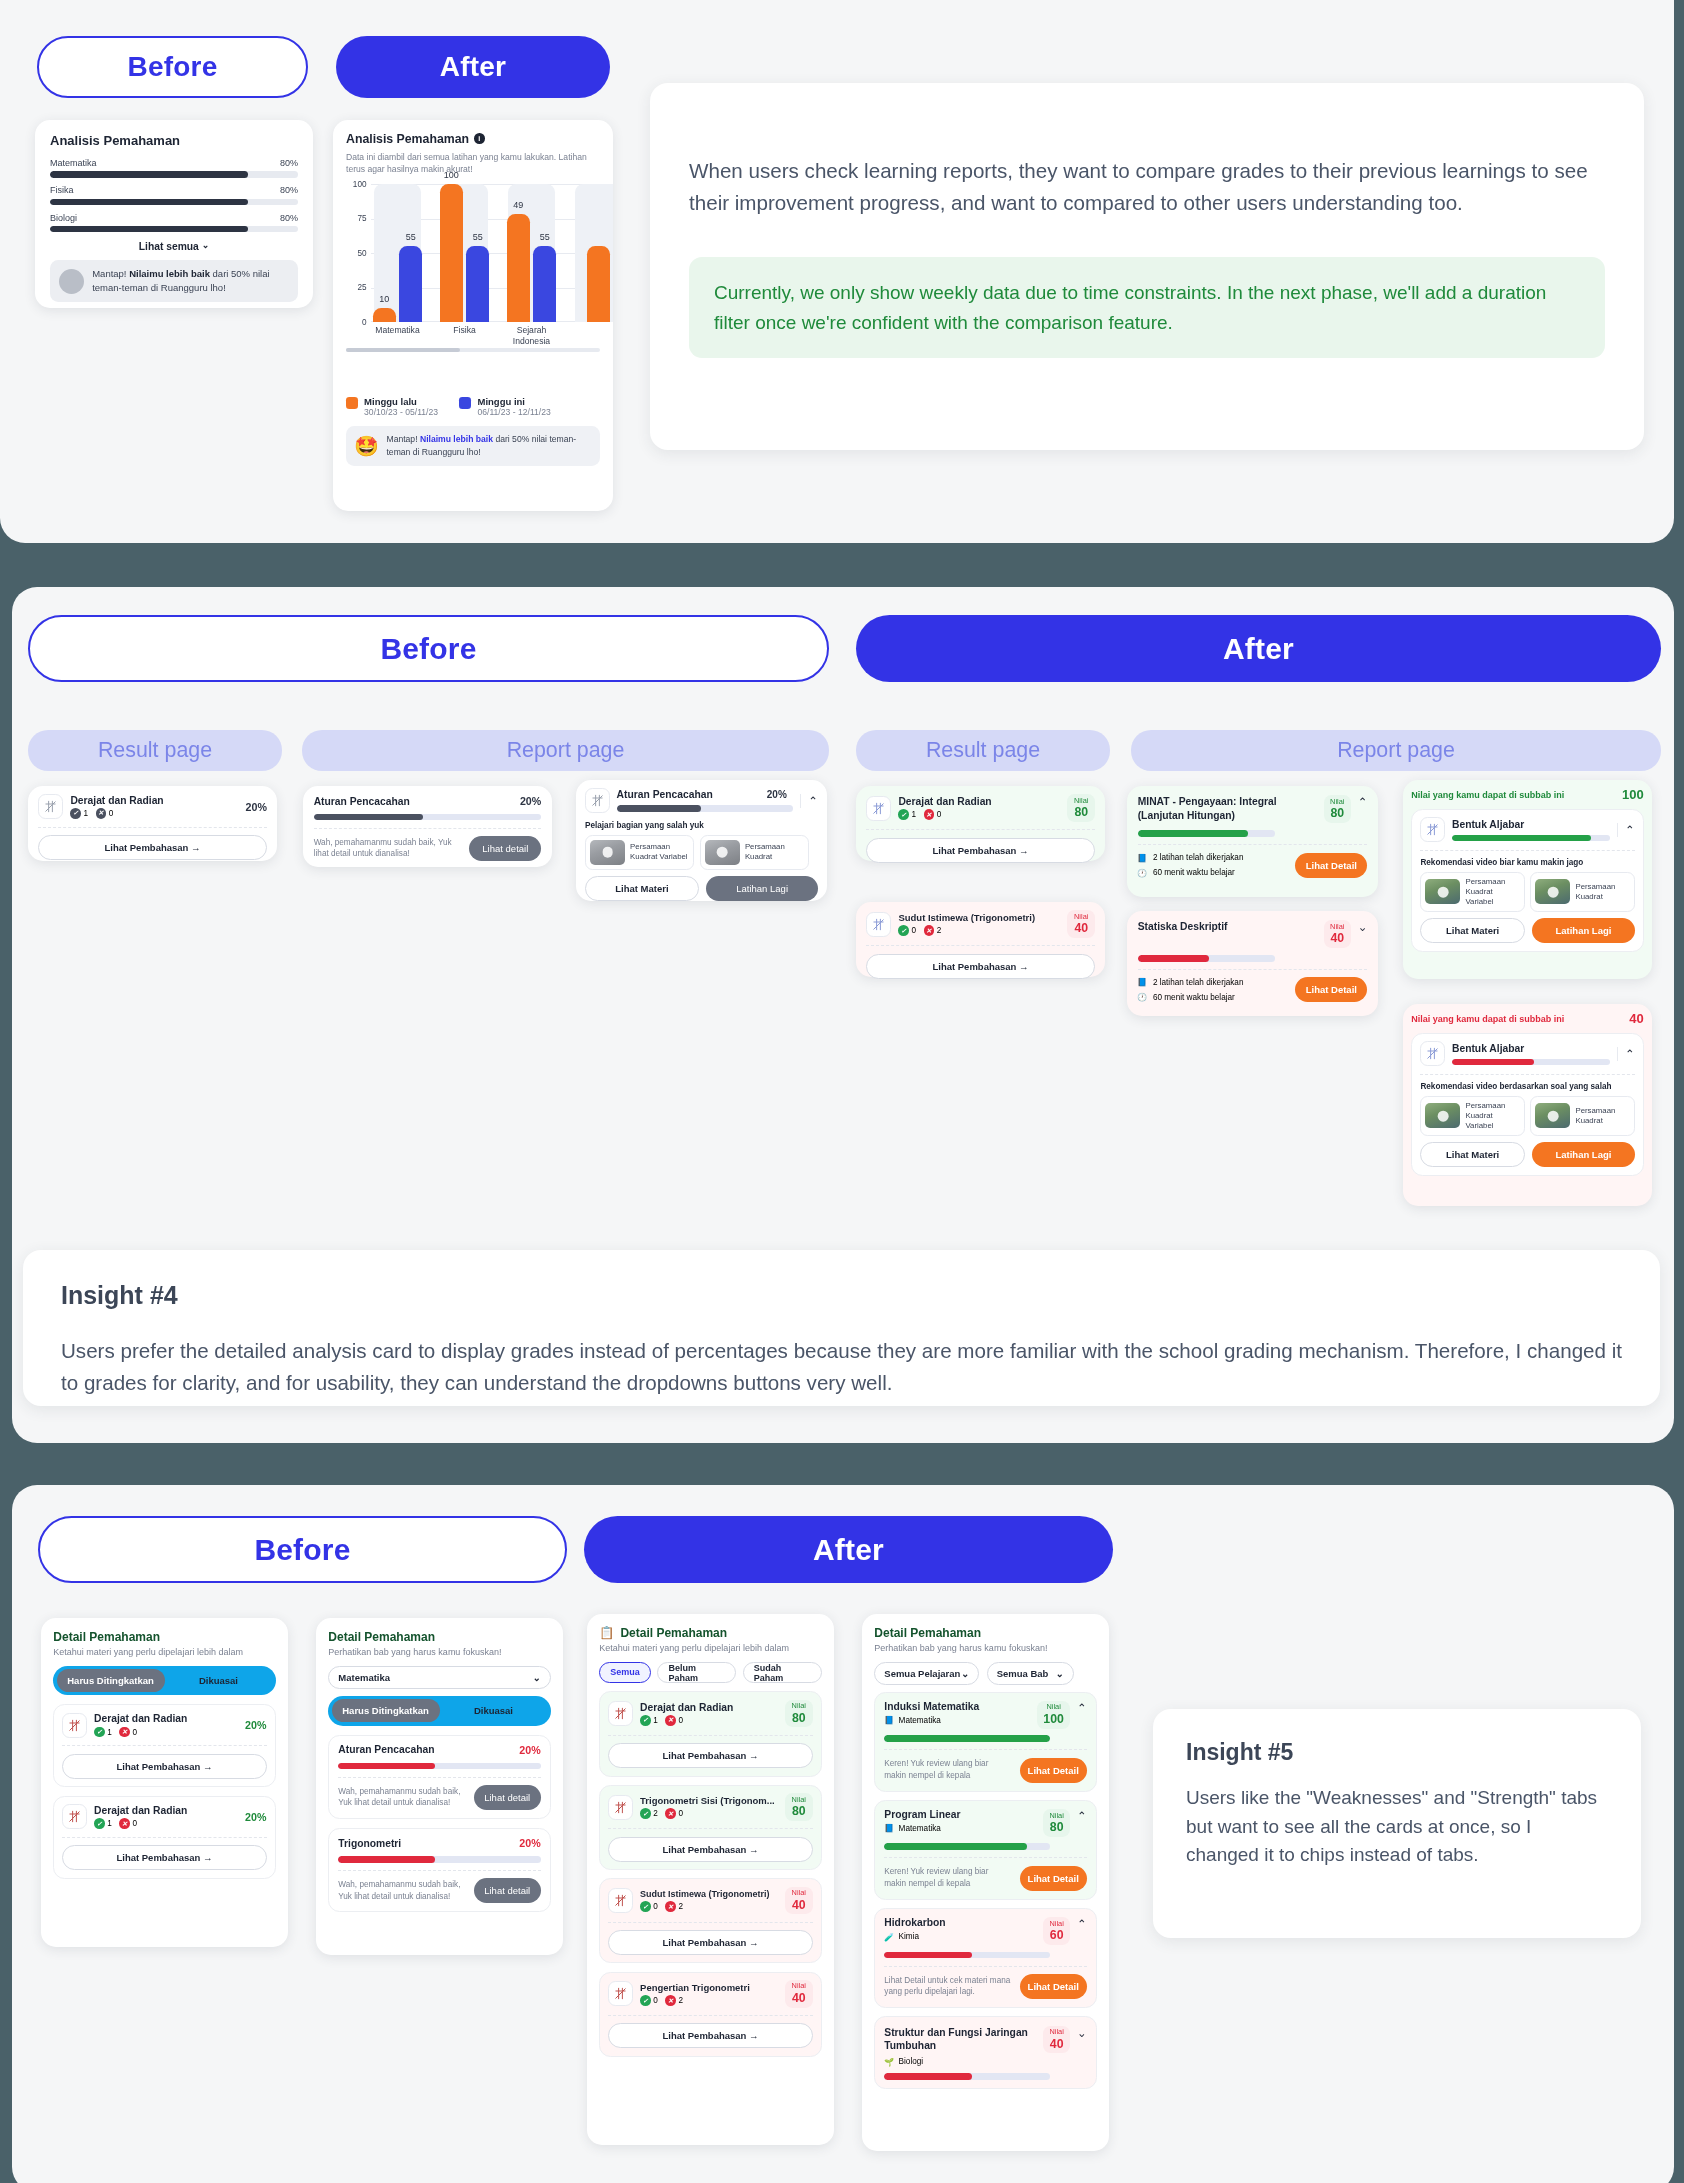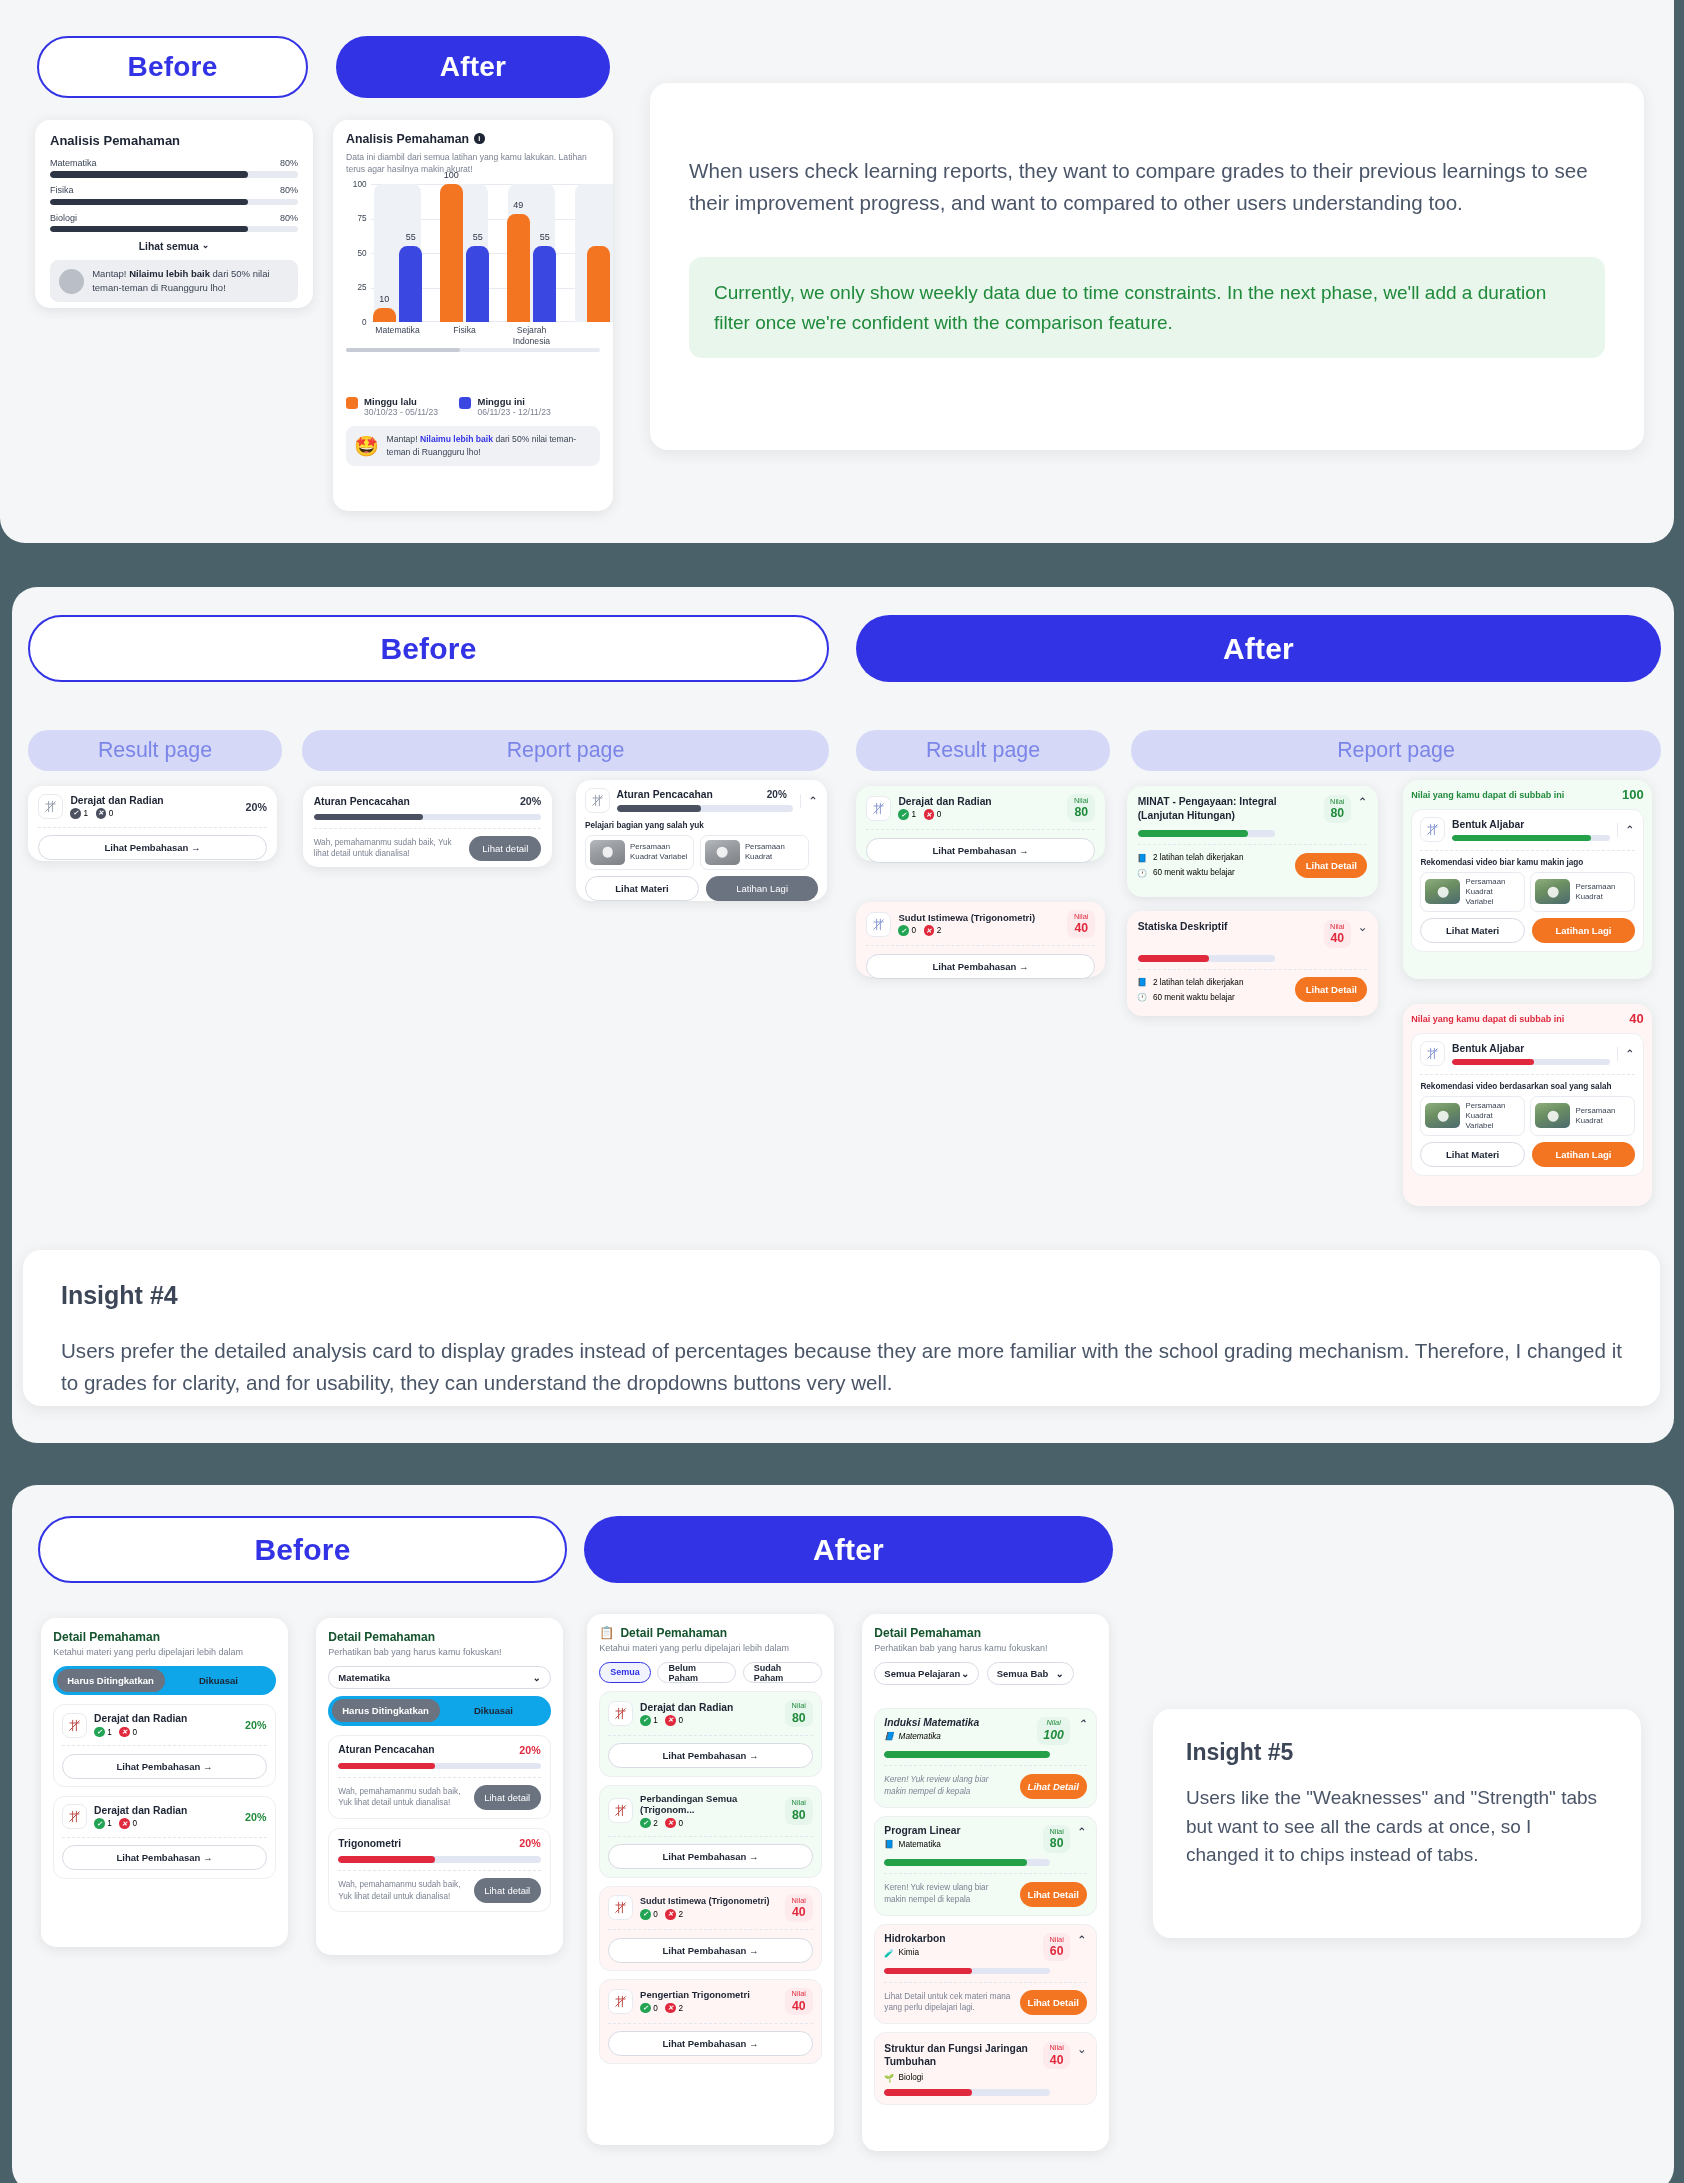--- a/index.html
+++ b/index.html
@@ -738,21 +738,21 @@
     </div>
 
     <div class="mini greencard" style="margin-top:8.2px;padding:7.4px 8.2px;">
       <div class="row" style="gap:6.6px;align-items:center;">
         <div class="sub-icon">
             <svg viewBox="0 0 24 24" fill="none" stroke="#c0534f" stroke-width="1.6">
               <path d="M4 20 L20 4 M4 8 H20 M9 3 V21 M15 3 V21"></path>
             </svg>
           </div>
         <div class="col" style="flex:1;">
-          <div class="ttl" style="font-size:9.5px">Perbandingan Semua (Trigonom...</div>
+          <div class="ttl" style="font-size:9.5px">Trigonometri Sisi (Trigonom...</div>
           <div class="row" style="gap:7.4px;margin-top:2.5px;align-items:center;">
             <span class="row" style="gap:2.5px;align-items:center;">
                 <i class="dot-ok">✓</i>
                 <span class="tiny">2</span>
               </span>
             <span class="row" style="gap:2.5px;align-items:center;">
                 <i class="dot-no">✕</i>
                 <span class="tiny">0</span>
               </span>
           </div>
@@ -832,21 +832,21 @@
       <div class="select" style="width:105px;">
         <span>Semua Pelajaran</span>
         <span>⌄</span>
       </div>
       <div class="select" style="width:87px;">
         <span>Semua Bab</span>
         <span>⌄</span>
       </div>
     </div>
 
-    <div class="mini greencard" style="margin-top:23px;padding:8.2px 9px;font-style:italic;">
+    <div class="mini greencard" style="margin-top:7px;padding:8.2px 9px;">
       <div class="row" style="gap:6.6px;align-items:flex-start;">
         <div class="col" style="flex:1;">
           <div class="ttl">Induksi Matematika</div>
           <div class="row tiny" style="gap:4.1px;margin-top:3.3px;align-items:center;">
             <span>📘</span>
             <span>Matematika</span>
           </div>
         </div>
         <div class="nilai green">
           <span class="k">Nilai</span>

